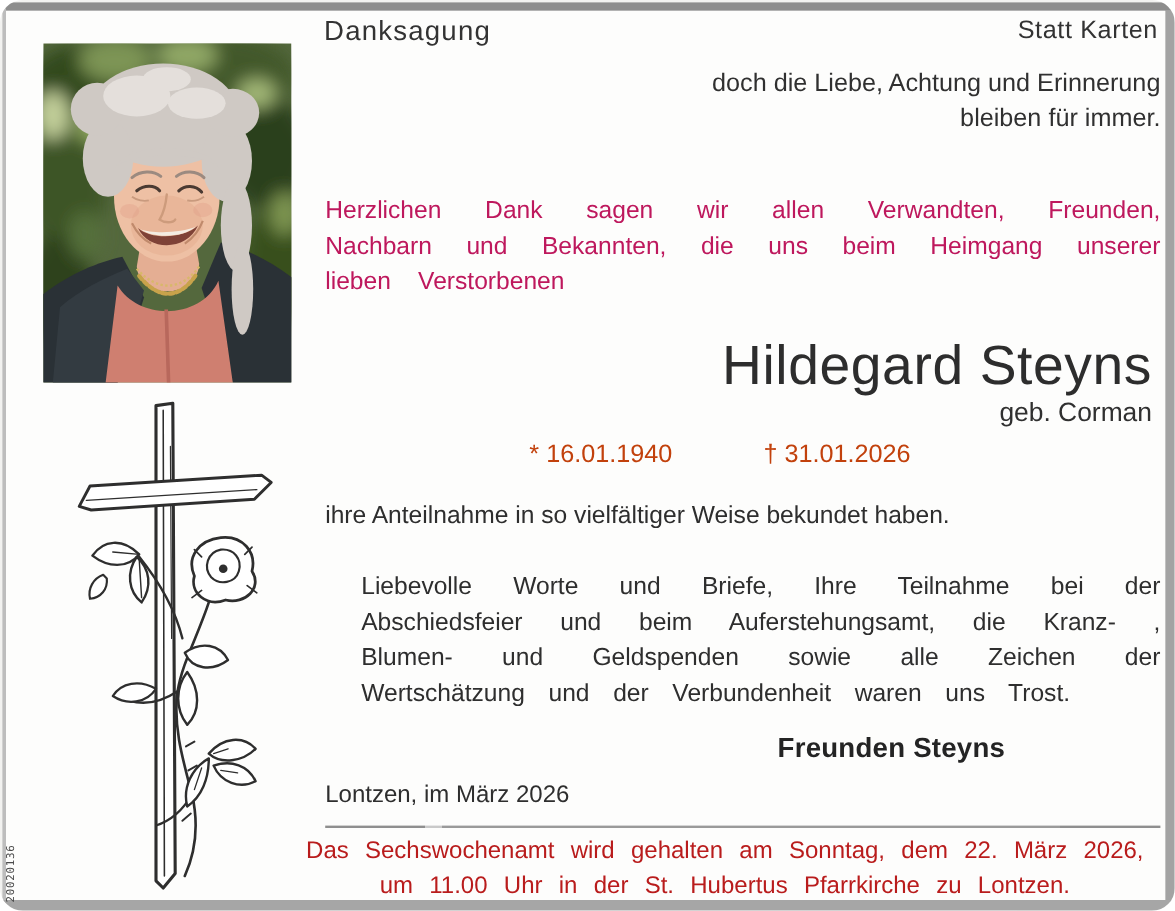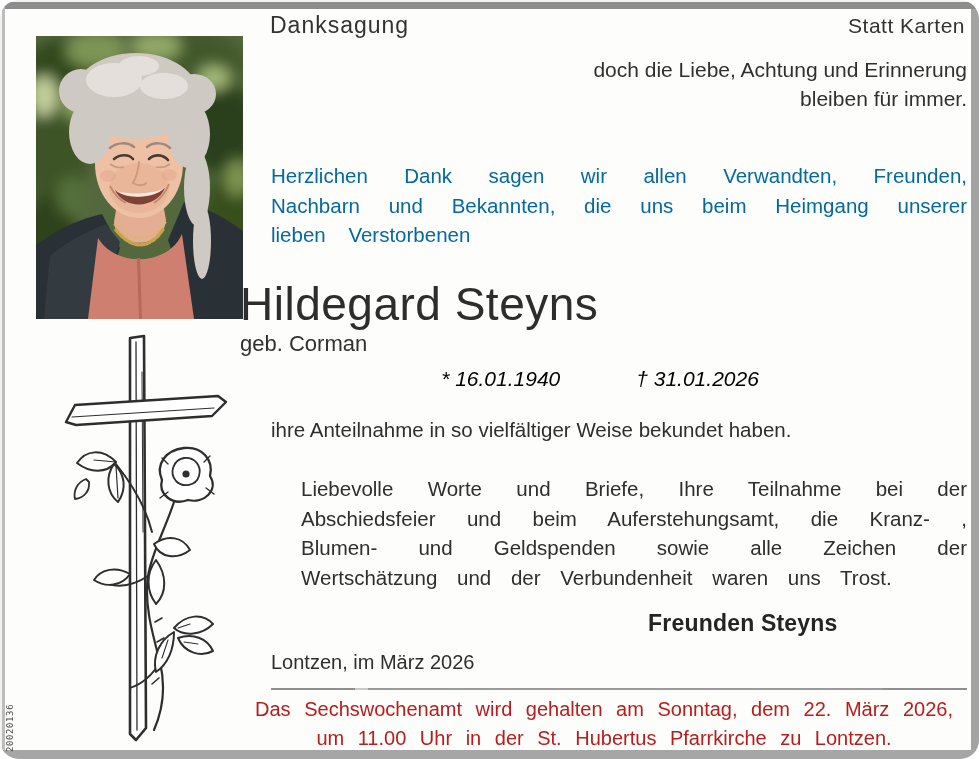--- a/index.html
+++ b/index.html
@@ -37,27 +37,27 @@
     position:absolute; right:14px; top:14px;
     font-size:21px; letter-spacing:0.5px; color:#333;
   }
   .epigraph {
     position:absolute; left:470px; top:55px; width:497px;
     text-align:right; font-size:21px; line-height:29px; color:#303030;
   }
   .intro {
     position:absolute; left:271px; top:161px; width:696px; margin:0;
     font-size:20.5px; line-height:29.5px; word-spacing:17px;
-    text-align:justify; text-align-last:left; color:#0369a1;
-  }
-  .name-block { position:absolute; left:240px; top:279px; width:720px; text-align:left; }
+    text-align:justify; text-align-last:left; color:#be185d;
+  }
+  .name-block { position:absolute; left:240px; top:279px; width:720px; text-align:right; }
   .deceased-name { font-size:46px; line-height:50px; letter-spacing:0.5px; color:#2d2d2d; }
   .maiden-name   { font-size:22px; line-height:24px; margin-top:3px; color:#303030; }
   .dates-row     { margin-top:11px; display:flex; justify-content:center; gap:76px;
-                   font-size:21px; color:#000000;font-style:italic; }
+                   font-size:21px; color:#c2410c; }
   .continuation {
     position:absolute; left:271px; top:418px; width:700px; margin:0;
     font-size:20.5px; color:#2e2e2e;
   }
   .thanks {
     position:absolute; left:301px; top:474px; width:666px; margin:0;
     font-size:20.5px; line-height:29.5px; word-spacing:14px;
     text-align:justify; text-align-last:left; color:#2e2e2e;
   }
   .signature {

